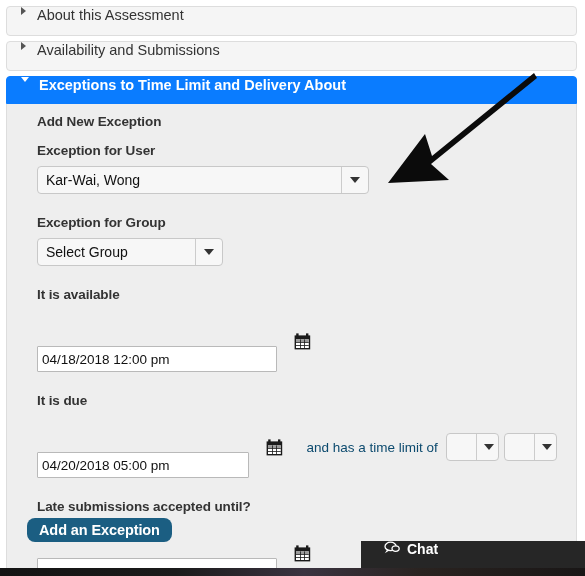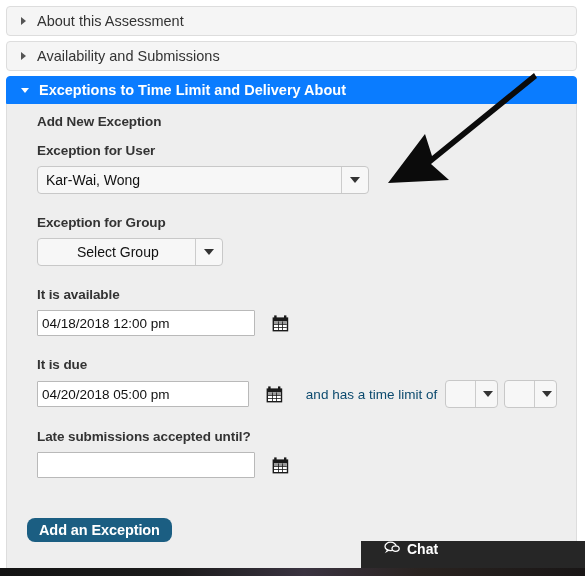--- a/index.html
+++ b/index.html
@@ -27,21 +27,21 @@
     margin-bottom: 5px;
   }
   .panel-head {
     box-sizing: border-box;
     width: 571px;
     height: 30px;
     background: #f5f5f5;
     border: 1px solid #dddddd;
     border-radius: 4px;
     display: flex;
-    align-items: center;
+    align-items: flex-start;
     padding-left: 14px;
     color: #333333;
     font-size: 14.5px;
     cursor: pointer;
   }
   .panel-head.active {
     background: #0a7cff;
     border-color: #0a7cff;
     color: #ffffff;
     border-radius: 4px 4px 0 0;
@@ -127,39 +127,40 @@
     justify-content: center;
     flex: none;
   }
   .sel .tri {
     width: 0; height: 0;
     border-left: 5px solid transparent;
     border-right: 5px solid transparent;
     border-top: 6px solid #333333;
   }
   .sel-user { width: 332px; }
-  .sel-group { width: 186px; padding-left: 31px; }
+  .sel-group { width: 186px; }
   .sel-time { width: 53px; }
   .sel-time .sel-text { padding-left: 7px; font-size: 13.5px; }
   .sel-time .sel-btn { width: 24px; }
 
   
   .txt {
     box-sizing: border-box;
-    width: 218px;
+    width: 240px;
     height: 26px;
     background: #ffffff;
     border: 1px solid #b9b9b9;
     border-radius: 1px;
     font-family: "Liberation Sans", sans-serif;
     font-size: 13.5px;
     color: #111111;
     padding: 0 4px;
     vertical-align: middle;
     outline: none;
+    margin-top: 36px;
   }
 
   .row { display: flex; align-items: center; }
 
   
   .cal {
     width: 17px;
     height: 17px;
     margin-left: 17px;
     flex: none;

